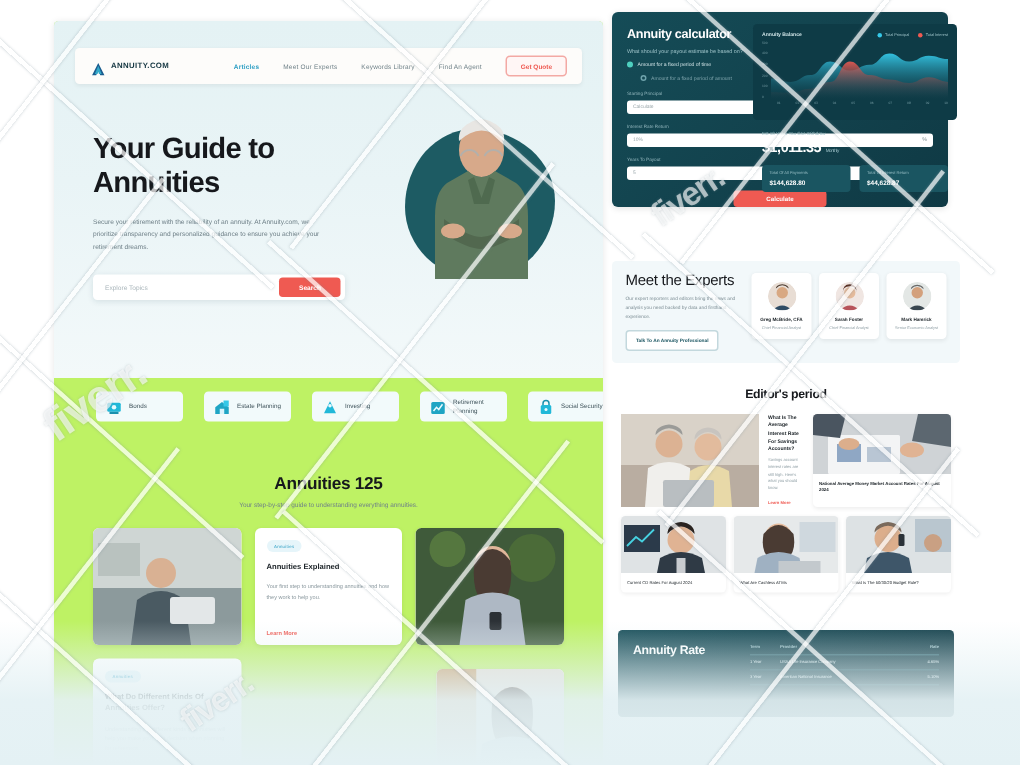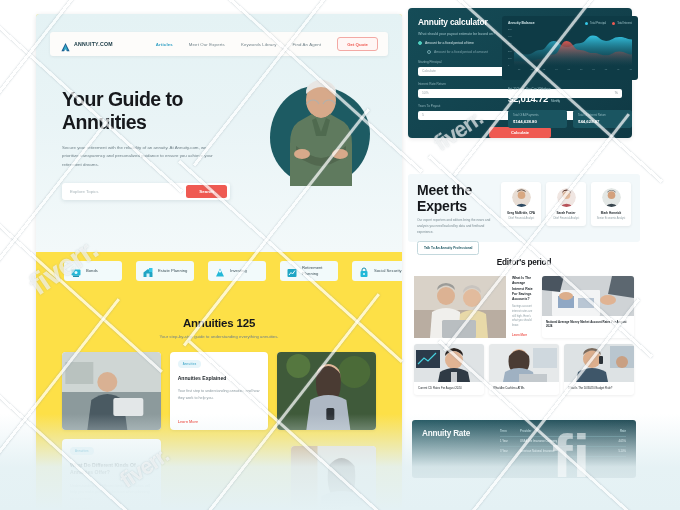--- a/index.html
+++ b/index.html
@@ -6,21 +6,21 @@
   html, body {
     width: 680px; height: 510px;
     font-family: "Liberation Sans", sans-serif;
     background: #ffffff; overflow: hidden;
   }
   #stage { position: relative; width: 680px; height: 510px; background: #fff; overflow: hidden; }
 
   
   #left-mock {
     position: absolute; left: 36px; top: 14px; width: 366px; height: 496px;
-    background: #fde047; border-radius: 3px; overflow: hidden;
+    background: #bef264; border-radius: 3px; overflow: hidden;
     box-shadow: 0 1px 5px rgba(0,0,0,0.10);
   }
   .hero-bg {
     position: absolute; left:0; top:0; width: 100%; height: 238px;
     background: linear-gradient(180deg,#e4f2f4 0%, #e9f4f6 45%, #f3f9fa 100%);
   }
   
   .navbar {
     position: absolute; left: 14px; top: 18px; width: 338px; height: 24px;
     background: #fdfcfa; border-radius: 3px;
@@ -126,21 +126,21 @@
   .res-val { margin-top: 2px; font-size: 9.6px; font-weight:700; color:#fff; letter-spacing:-0.3px; }
   .res-val small { font-size: 3.1px; font-weight:400; color:#9dc2c8; margin-left:3px; }
   .res-grid { margin-top: 6px; display:flex; gap: 6px; }
   .res-box { flex:1; background:#1a5561; border-radius: 2.5px; padding: 4px 5px; }
   .res-box .l { font-size: 2.7px; color:#93bac1; }
   .res-box .v { margin-top:1.5px; font-size:4.3px; font-weight:700; color:#fff; }
   
   .experts { position:absolute; left:0; top: 166px; width: 232px; height: 68px;
     background:#f2f8fa; border-radius: 3px; padding: 8px 9px; display:flex; }
   .exp-left { width: 96px; }
-  .exp-h { font-size: 14px; font-weight:700; color:#16181c; letter-spacing:-0.2px; }
+  .exp-h { font-size: 10px; font-weight:400; color:#16181c; letter-spacing:-0.2px; }
   .exp-p { margin-top: 4px; font-size: 3.2px; line-height:1.8; color:#7b8c93; }
   .exp-btn { margin-top: 6px; display:inline-block; font-size:3.2px; color:#1a5561; font-weight:700;
     border:0.7px solid #c3d8dd; border-radius: 2.5px; padding: 4px 6px; background:#fff; }
   .exp-cards { margin-left: 6px; display:flex; gap: 5px; align-items:flex-start; }
   .exp-c { width: 40px; background:#fff; border-radius: 3px; padding: 6px 3px;
     text-align:center; box-shadow: 0 1px 3px rgba(0,0,0,.07); }
   .av { width: 19px; height:19px; border-radius:50%; margin: 0 auto; overflow:hidden; }
   .exp-n { margin-top: 4px; font-size: 3.1px; font-weight:700; color:#1b2227; }
   .exp-r { margin-top: 2px; font-size: 2.6px; color:#93a2a8; }
   
@@ -427,21 +427,21 @@
         <span class="xt">07</span>
         <span class="xt">08</span>
         <span class="xt">09</span>
         <span class="xt">10</span>
       </div>
     </div>
 
     <div class="result">
       <div class="res-lb">Est 10 Years You Can Withdraw</div>
       <div class="res-val">
-        <span>$2,014.72</span><small>Monthly</small>
+        <span>$1,011.35</span><small>Monthly</small>
       </div>
       <div class="res-grid">
         <div class="res-box">
           <div class="l">Total Of All Payments</div>
           <div class="v">$144,628.80</div>
         </div>
         <div class="res-box">
           <div class="l">Total Of Interest Return</div>
           <div class="v">$44,628.87</div>
         </div>
@@ -617,16 +617,15 @@
     <div class="slash" style="left:120px;  top:300px;  width:300px; height:3px; transform:rotate(128deg); transform-origin:left top;"></div>
     <div class="slash" style="left:190px;  top:340px;  width:300px; height:3px; transform:rotate(42deg); transform-origin:left top;"></div>
     <div class="slash" style="left:380px;  top:295px;  width:300px; height:3px; transform:rotate(128deg); transform-origin:left top;"></div>
     <div class="slash" style="left:440px;  top:340px;  width:300px; height:3px; transform:rotate(42deg); transform-origin:left top;"></div>
     <div class="slash" style="left:640px;  top:300px;  width:300px; height:3px; transform:rotate(128deg); transform-origin:left top;"></div>
 
     <div class="fv-word" style="left:26px; top:250px; transform:rotate(-34deg);">fiverr.</div>
     <div class="fv-word" style="left:432px; top:118px; transform:rotate(-34deg); font-size:22px;">fiverr.</div>
     <div class="fv-word" style="left:118px; top:455px; transform:rotate(-34deg); font-size:22px;">fiverr.</div>
 
-    <div class="fv-glyph" style="left:552px; top:420px; font-size:62px;">fi</div>
   </div>
 
 </div>
 
 </body></html>

